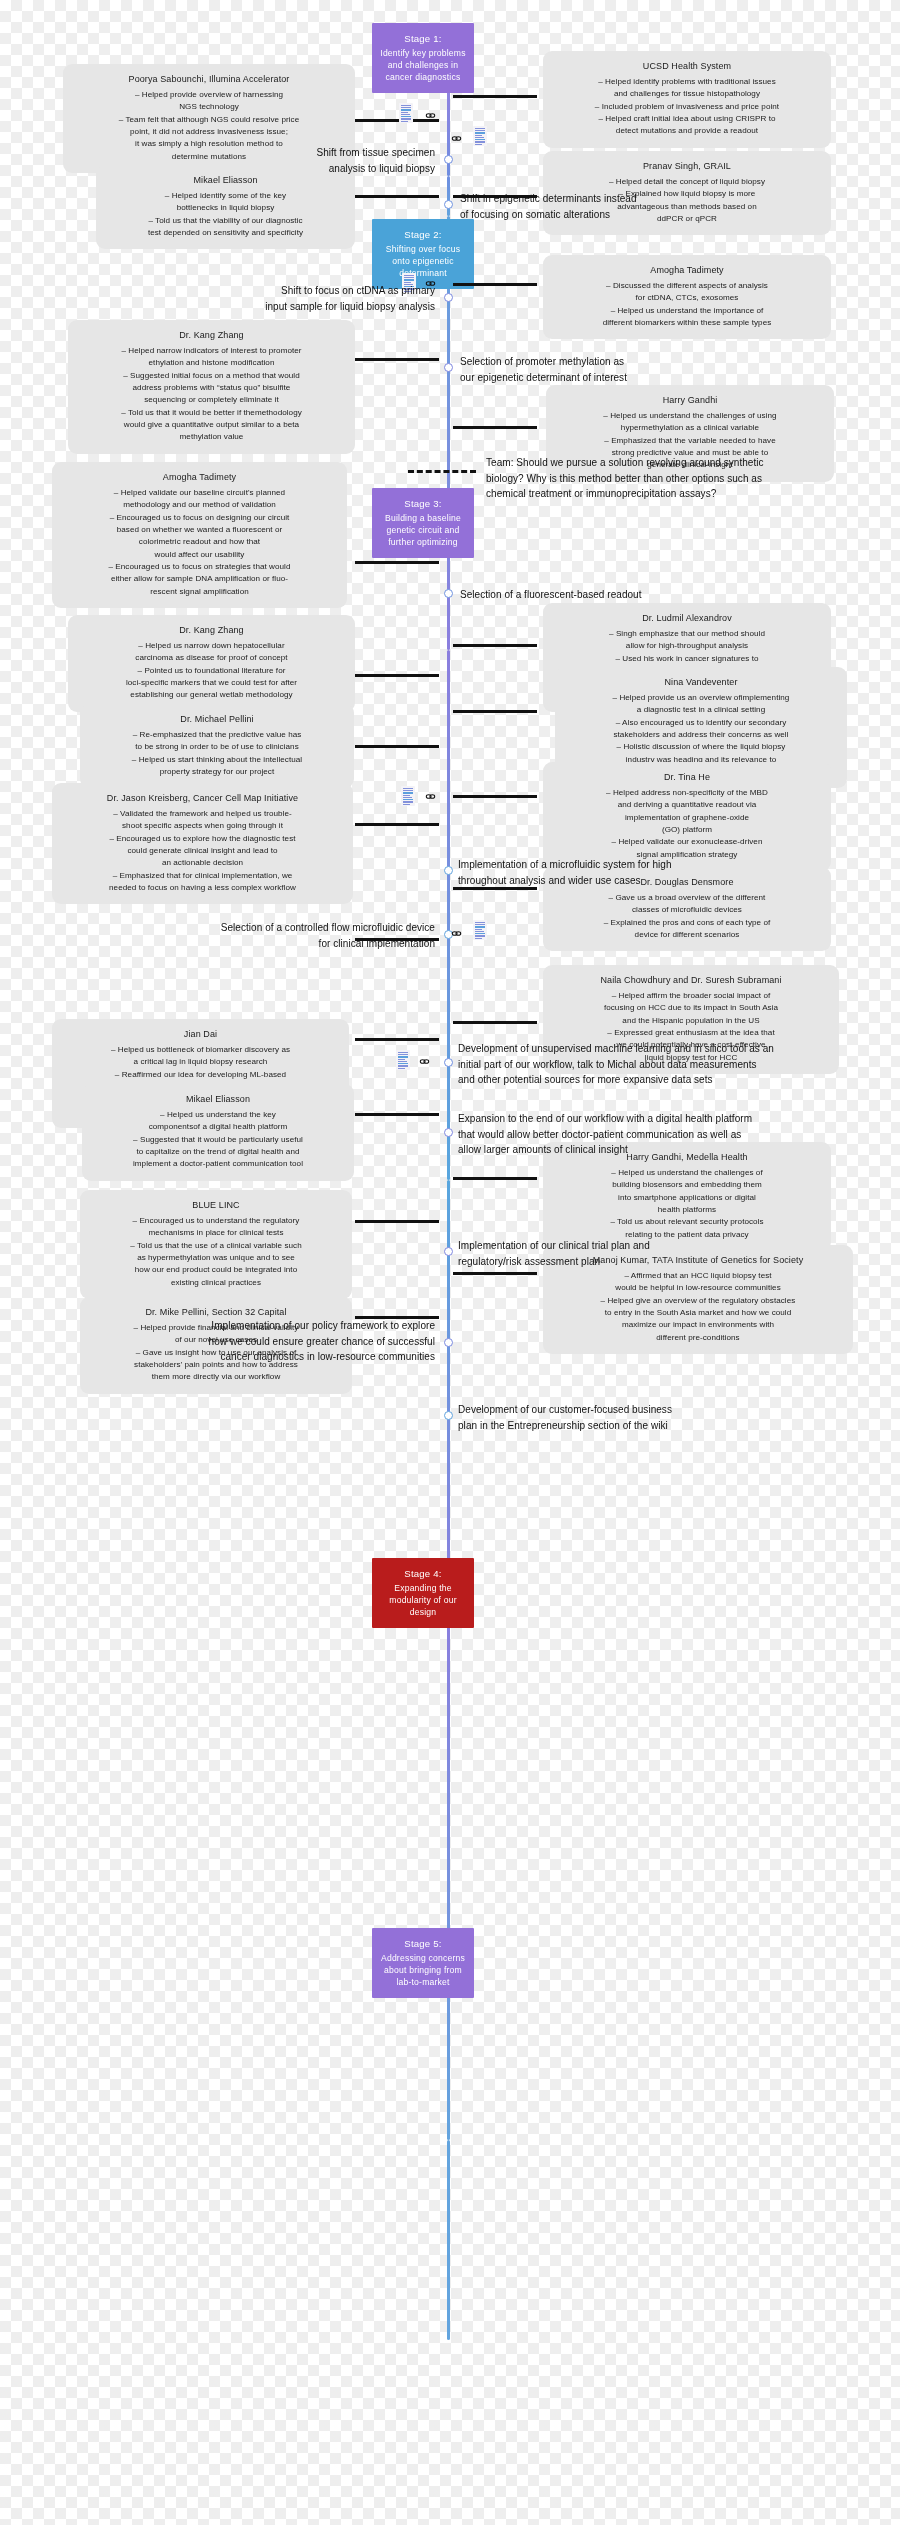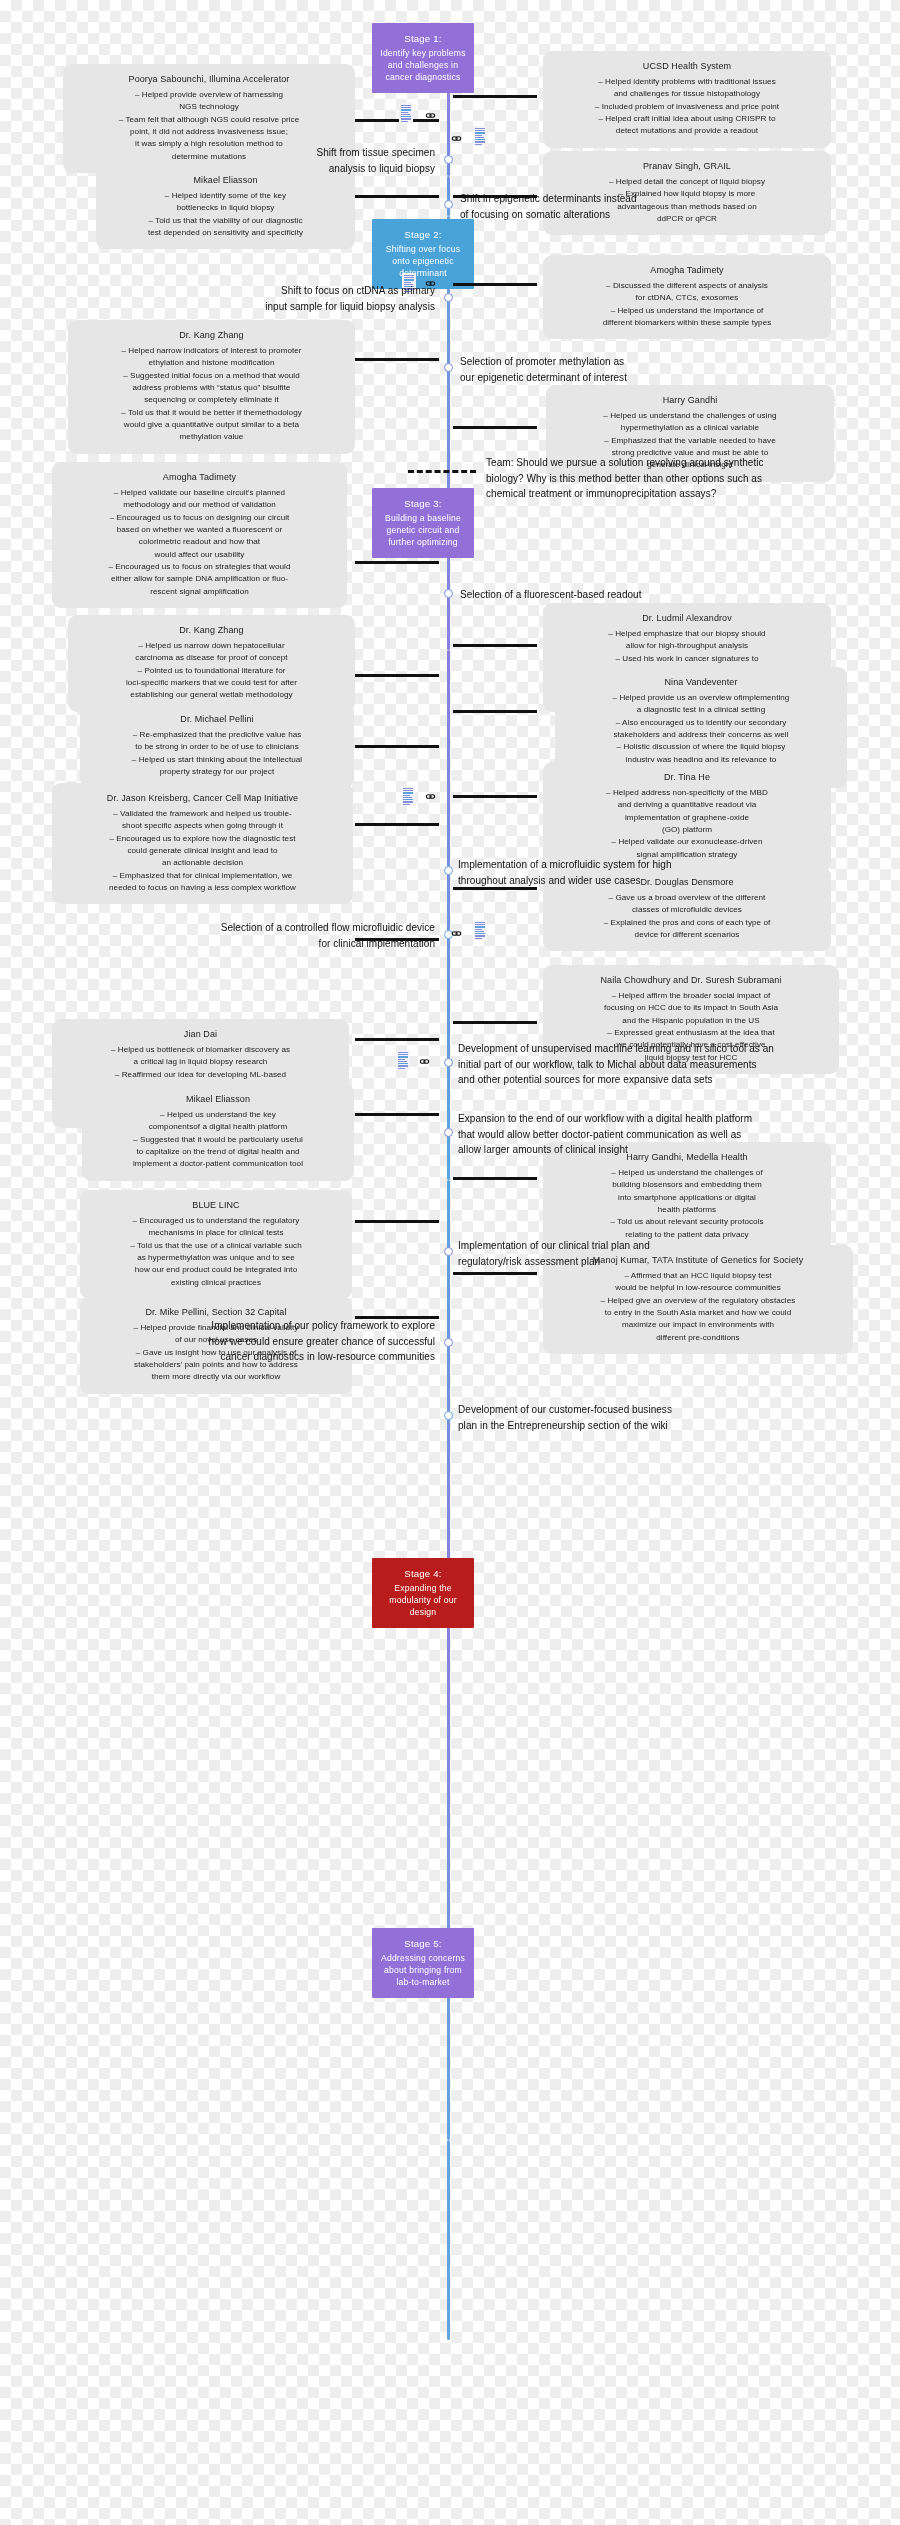--- a/index.html
+++ b/index.html
@@ -397,21 +397,21 @@
     <span class="card-title">Dr. Kang Zhang</span>
     <span class="card-line">– Helped us narrow down hepatocellular</span>
     <span class="card-line">carcinoma as disease for proof of concept</span>
     <span class="card-line">– Pointed us to foundational literature for</span>
     <span class="card-line">loci-specific markers that we could test for after</span>
     <span class="card-line">establishing our general wetlab methodology</span>
   </div>
 
   <div class="card" style="left:543px;top:603px;width:288px;">
     <span class="card-title">Dr. Ludmil Alexandrov</span>
-    <span class="card-line">– Helped emphasize that our biopsy should</span>
+    <span class="card-line">– Singh emphasize that our method should</span>
     <span class="card-line">allow for high-throughput analysis</span>
     <span class="card-line">– Used his work in cancer signatures to</span>
     <span class="card-line">emphasize that to have maximum impact, our</span>
     <span class="card-line">approach should be modular and that our circuit</span>
     <span class="card-line">should be used for multiple types of cancer</span>
   </div>
 
   <div class="card" style="left:80px;top:704px;width:274px;">
     <span class="card-title">Dr. Michael Pellini</span>
     <span class="card-line">– Re-emphasized that the predictive value has</span>

